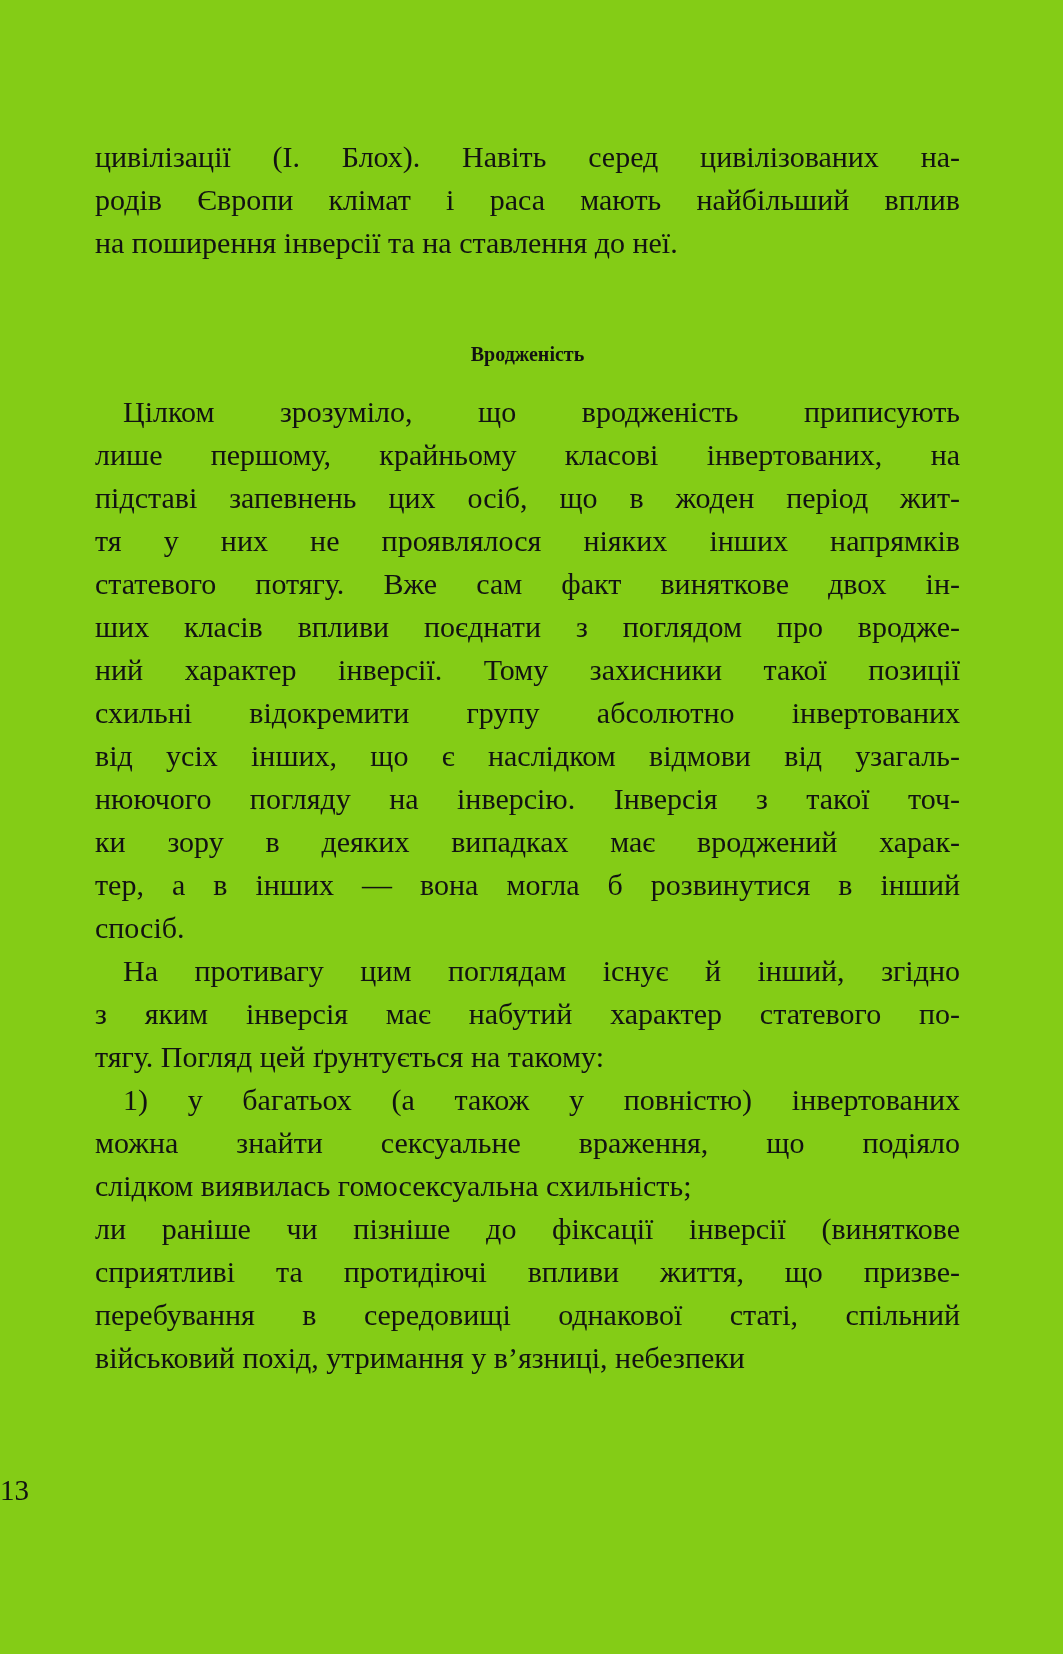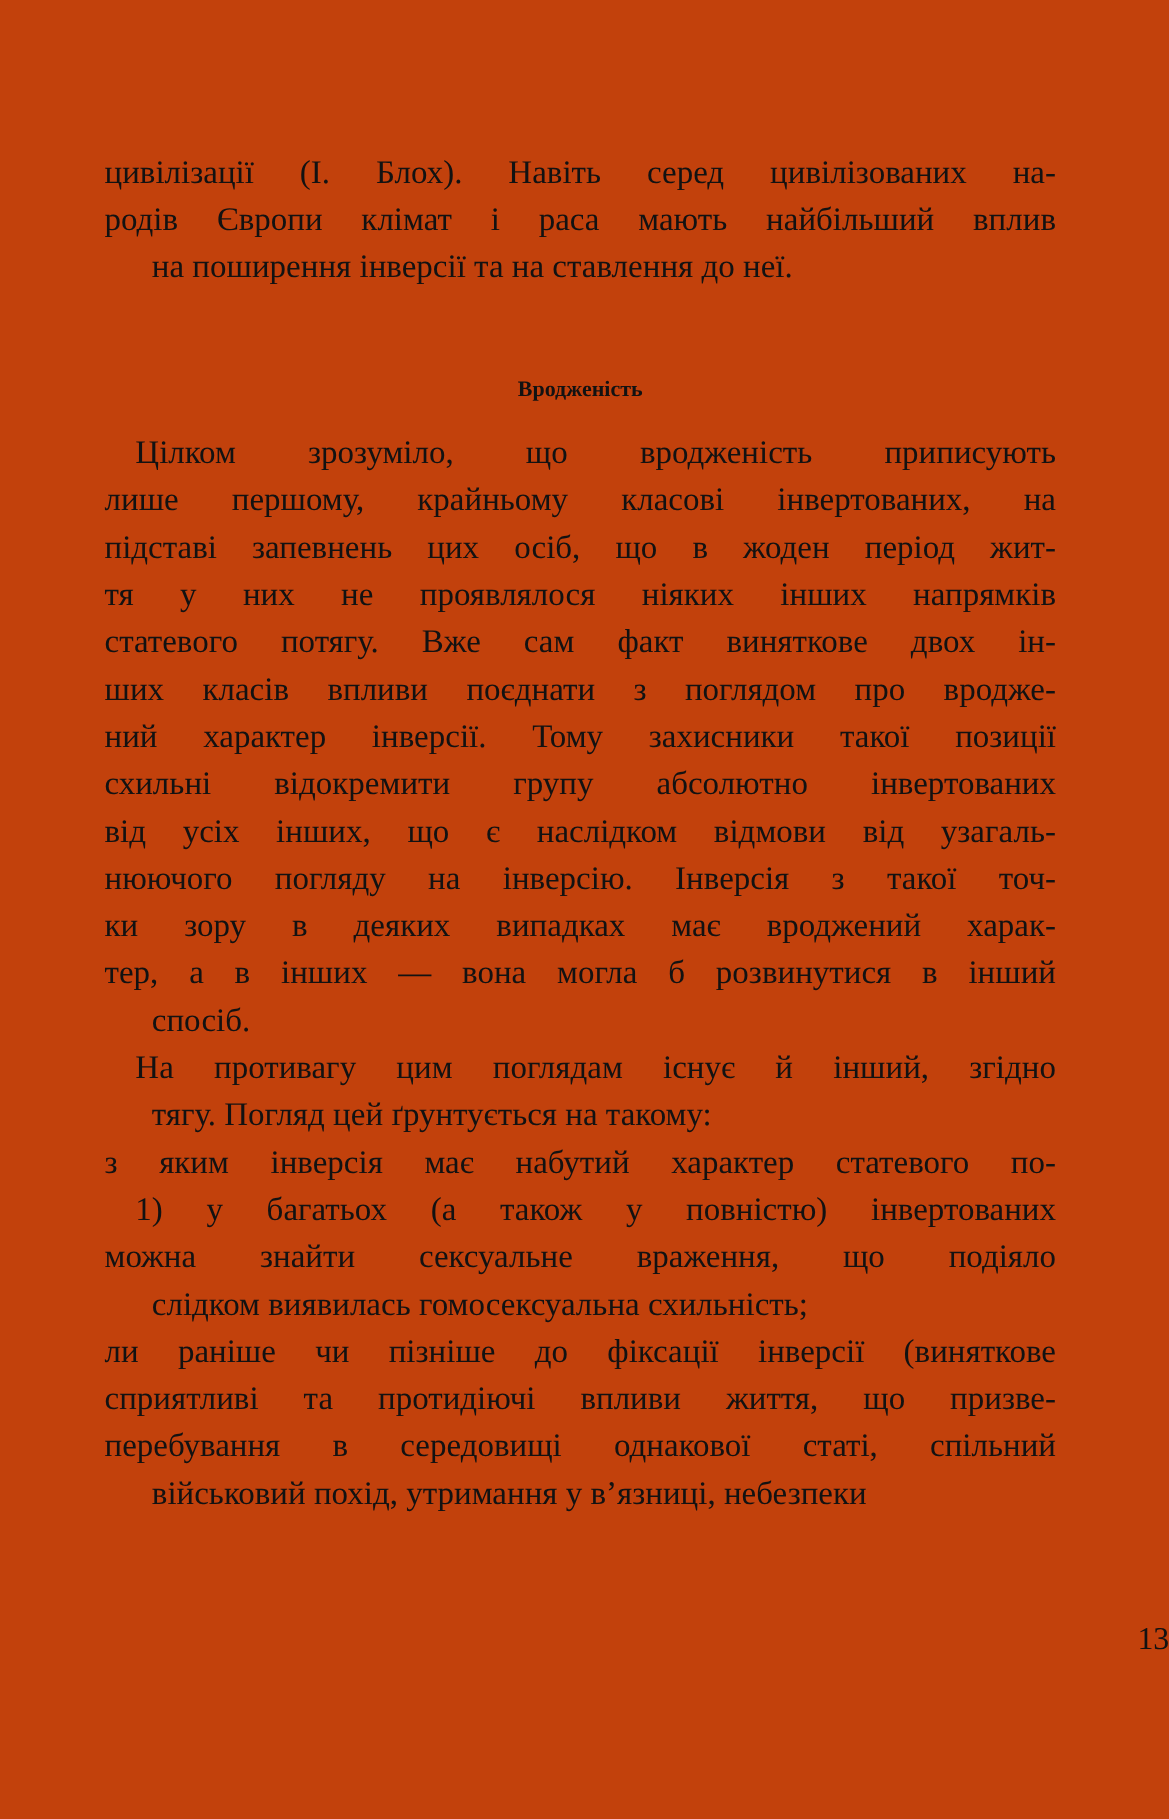--- a/index.html
+++ b/index.html
@@ -4,59 +4,58 @@
 <style>
   html, body {
     margin: 0;
     padding: 0;
     background: #ffffff;
   }
   .page {
     position: relative;
     width: 1063px;
     height: 1654px;
-    background: #c2410c;
+    background: #84cc16;
     color: #121212;
     font-family: "Liberation Serif", "DejaVu Serif", serif;
     font-size: 30px;
     line-height: 43px;
     overflow: hidden;
   }
   .text-block {
     padding: 135px 103px 0 95px;
   }
   .paragraph {
     margin: 0;
   }
   .line {
     display: block;
     text-align: justify;
     text-align-last: justify;
     white-space: normal;
   }
   .line.last {
     text-align-last: left;
-    margin-left: 43px;
   }
   .paragraph.indent .line.first {
     text-indent: 28px;
   }
   .heading {
     margin: 69px 0 14px 0;
     font-size: 20px;
     line-height: 43px;
     font-weight: bold;
     text-align: center;
   }
   .page-footer {
     position: absolute;
     top: 1468px;
     left: 0;
     width: 100%;
-    text-align: right;
+    text-align: left;
     line-height: 43px;
   }
   .page-number {
     font-size: 29px;
     color: #121212;
   }
 </style>
 </head>
 <body>
 
@@ -78,22 +77,22 @@
         <span class="line">ний характер інверсії. Тому захисники такої позиції</span>
         <span class="line">схильні відокремити групу абсолютно інвертованих</span>
         <span class="line">від усіх інших, що є наслідком відмови від узагаль-</span>
         <span class="line">нюючого погляду на інверсію. Інверсія з такої точ-</span>
         <span class="line">ки зору в деяких випадках має вроджений харак-</span>
         <span class="line">тер, а в інших — вона могла б розвинутися в інший</span>
         <span class="line last">спосіб.</span>
       </p>
       <p class="paragraph indent">
         <span class="line first">На противагу цим поглядам існує й інший, згідно</span>
+        <span class="line">з яким інверсія має набутий характер статевого по-</span>
         <span class="line last">тягу. Погляд цей ґрунтується на такому:</span>
-        <span class="line">з яким інверсія має набутий характер статевого по-</span>
       </p>
       <p class="paragraph indent">
         <span class="line first">1) у багатьох (а також у повністю) інвертованих</span>
         <span class="line">можна знайти сексуальне враження, що подіяло</span>
         <span class="line last">слідком виявилась гомосексуальна схильність;</span>
       </p>
       <p class="paragraph indent">
         <span class="line">ли раніше чи пізніше до фіксації інверсії (виняткове</span>
         <span class="line">сприятливі та протидіючі впливи життя, що призве-</span>
         <span class="line">перебування в середовищі однакової статі, спільний</span>

